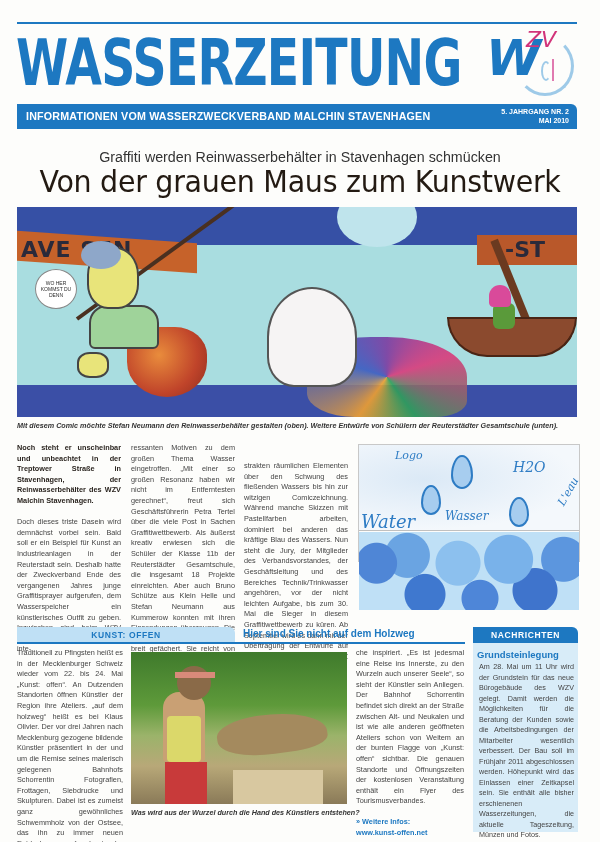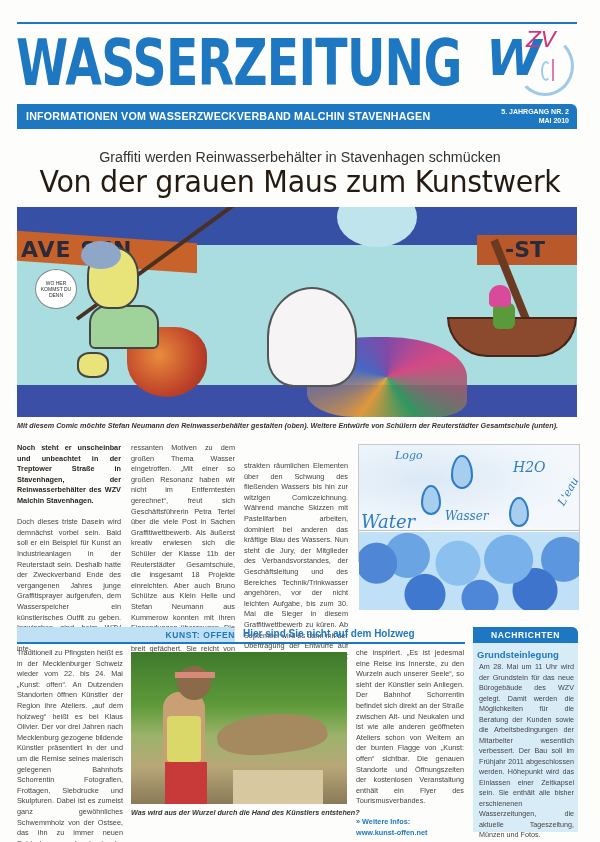--- a/index.html
+++ b/index.html
@@ -76,21 +76,21 @@
       radial-gradient(circle at 30% 80%, #3f78cf 0 20px, transparent 21px),
       radial-gradient(circle at 45% 40%, #8cc0ee 0 22px, transparent 23px),
       radial-gradient(circle at 55% 85%, #4e86d8 0 18px, transparent 19px),
       radial-gradient(circle at 68% 35%, #79b2ea 0 24px, transparent 25px),
       radial-gradient(circle at 80% 75%, #3f74cc 0 22px, transparent 23px),
       radial-gradient(circle at 93% 35%, #5c96de 0 22px, transparent 23px),
       #bfe0f6;
   }
 
   .sec2-bar { position: absolute; left: 17px; top: 627px; width: 448px; height: 16px; }
-  .sec2-tab { position: absolute; left: 0; top: 0; width: 218px; height: 16px; background: #bfe0f5; border-radius: 0 6px 0 0; text-align: right; font-weight: bold; font-size: 8.5px; line-height: 16px; color: #1d78c1; letter-spacing: 0.6px; }
+  .sec2-tab { position: absolute; left: 0; top: 0; width: 218px; height: 16px; background: #bfe0f5; border-radius: 0 6px 0 0; text-align: center; font-weight: bold; font-size: 8.5px; line-height: 16px; color: #1d78c1; letter-spacing: 0.6px; }
   .sec2-headline { position: absolute; left: 226px; top: 1px; font-weight: bold; font-size: 10px; color: #1d78c1; }
   .sec2-rule { position: absolute; left: 0; top: 15px; width: 448px; height: 2px; background: #1d78c1; }
 
   .c4 { left: 17px; top: 648px; width: 106px; }
   .c5 { left: 356px; top: 648px; width: 108px; }
   .c5-more { margin-top: 10px; color: #1d78c1; font-weight: bold; }
   .c5-url { color: #1d78c1; font-weight: bold; }
 
   .photo { position: absolute; left: 131px; top: 652px; width: 216px; height: 152px; overflow: hidden;
     background: linear-gradient(180deg, #3f7a2c 0%, #5e9a3a 35%, #9bb36a 55%, #b8a878 75%, #8a7a58 100%); }

